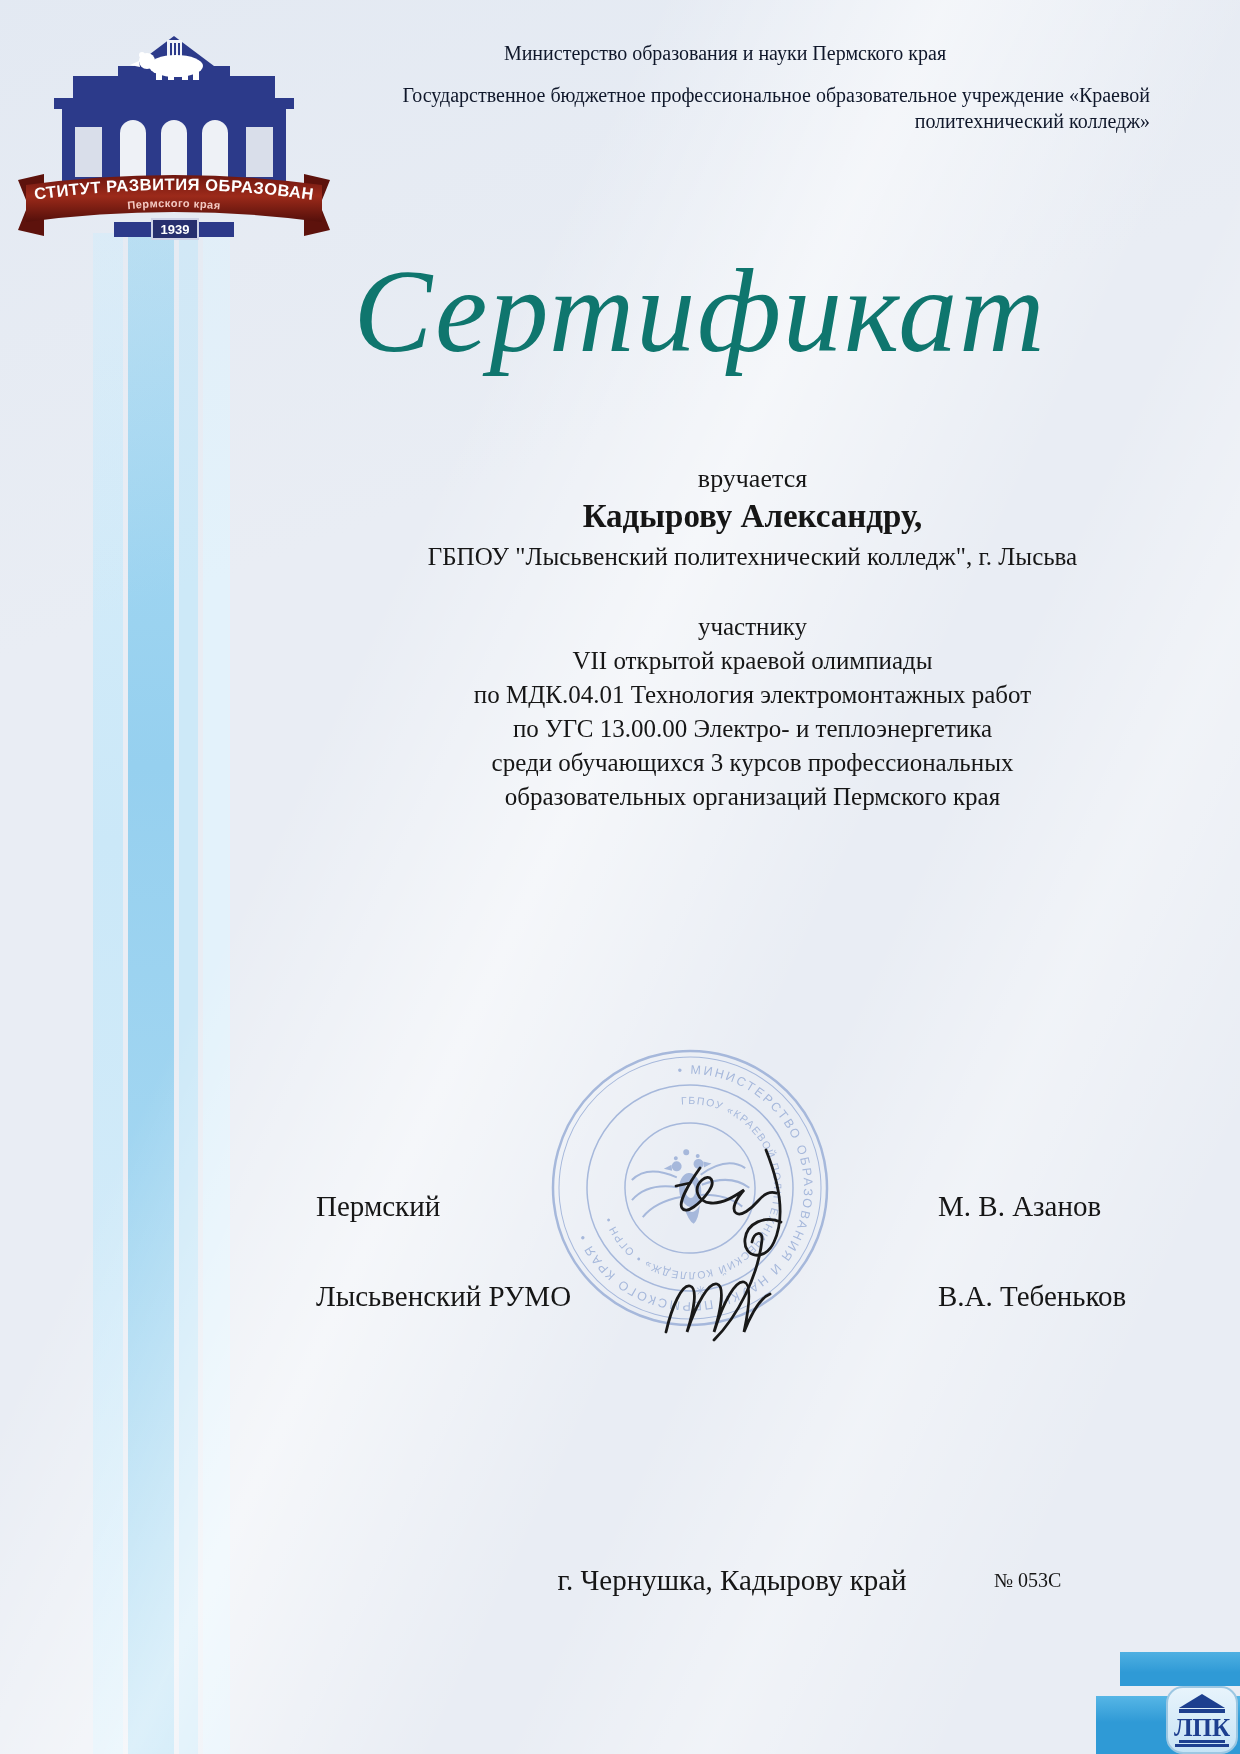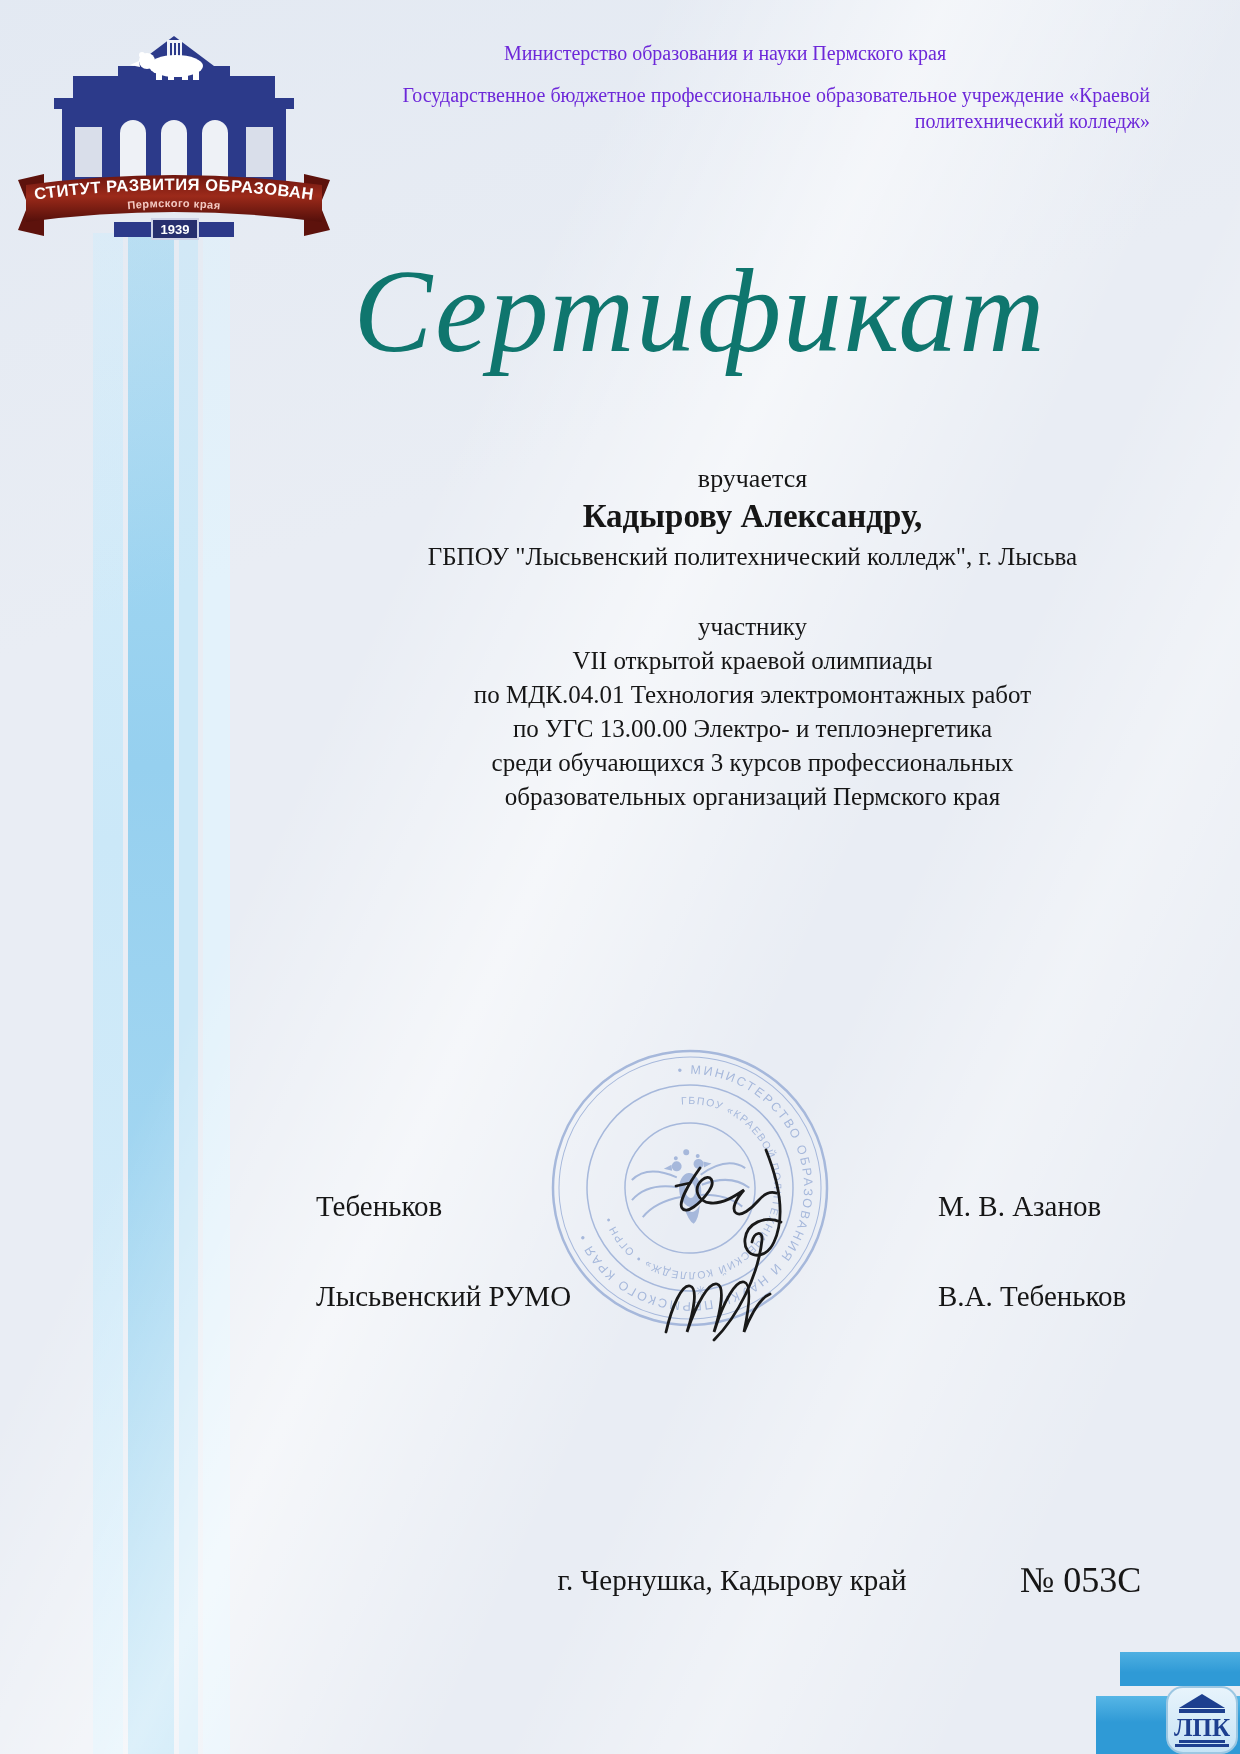--- a/index.html
+++ b/index.html
@@ -19,21 +19,21 @@
   .stripe{position:absolute;top:233px;bottom:0;z-index:0;}
   .stripe.s1{left:93px;width:30px;background:linear-gradient(#d9eefa,#cbe8f8 40%,#d9eefa);}
   .stripe.s2{left:128px;width:46px;background:linear-gradient(#a9dbf3,#96d0ef 35%,#b3def4);}
   .stripe.s3{left:179px;width:19px;background:#cde9f8;}
   .stripe.s4{left:203px;width:27px;background:#e3f2fb;}
 
   .content{position:absolute;inset:0;z-index:2;}
 
   
   .org-block{position:absolute;left:300px;top:40px;width:850px;text-align:center;
-    font-size:20px;line-height:26px;color:#6d28d9;}
+    font-size:20px;line-height:26px;color:#0f172a;}
   .org-block p{margin:0 0 16px 0;}
   .org-block p:last-child{margin-bottom:0;text-align:right;}
 
   
   .cert-title{position:absolute;left:220px;top:238px;width:960px;text-align:center;
     font-style:italic;font-size:118px;line-height:1.25;color:#0f766e;letter-spacing:2px;}
 
   .centercol{position:absolute;left:180px;width:1145px;text-align:center;}
   .presented{top:462px;font-size:26px;line-height:34px;}
   .recipient-name{top:494px;font-size:33px;line-height:44px;font-weight:bold;}
@@ -42,21 +42,21 @@
   .award div{margin:0;}
   .date-line{top:932px;font-size:28px;line-height:34px;left:372px;width:760px;}
 
   .sig-row{position:absolute;left:0;width:1240px;font-size:29px;line-height:36px;}
   .sig-row .role{position:absolute;left:316px;top:0;}
   .sig-row .name{position:absolute;left:938px;top:0;}
   .row1{top:1188px;} .row2{top:1278px;}
 
   .footer-place{position:absolute;left:370px;top:1562px;width:724px;text-align:center;
     font-size:29px;line-height:36px;}
-  .footer-num{position:absolute;left:1020px;top:1562px;font-size:36px;line-height:36px;font-family:Liberation Serif, serif;}
+  .footer-num{position:absolute;left:994px;top:1562px;font-size:20px;line-height:36px;font-family:Liberation Serif, serif;}
 
   .overlay-svg{position:absolute;left:500px;top:1020px;z-index:3;}
   .logo-svg{position:absolute;left:18px;top:24px;z-index:2;}
 
   
   .br-bar1{position:absolute;left:1120px;top:1652px;width:120px;height:34px;
     background:linear-gradient(#4fb0e2,#2f9ad6 60%);z-index:2;}
   .br-bar2{position:absolute;left:1096px;top:1696px;width:144px;height:58px;
     background:linear-gradient(#56b6e6,#2f9ad6 45%);z-index:2;}
   .corner-badge{position:absolute;left:1166px;top:1686px;width:72px;height:68px;z-index:4;
@@ -152,21 +152,21 @@
       <div>участнику</div>
       <div>VII открытой краевой олимпиады</div>
       <div>по МДК.04.01 Технология электромонтажных работ</div>
       <div>по УГС 13.00.00 Электро- и теплоэнергетика</div>
       <div>среди обучающихся 3 курсов профессиональных</div>
       <div>образовательных организаций Пермского края</div>
     </div>
 
 
     <div class="sig-row row1">
-      <span class="role">Тебеньков</span>
+      <span class="role">Пермский</span>
       <span class="name">М. В. Азанов</span>
     </div>
     <div class="sig-row row2">
       <span class="role">Лысьвенский РУМО</span>
       <span class="name">В.А. Тебеньков</span>
     </div>
 
     <div class="footer-place">г. Чернушка, Кадырову край</div>
     <div class="footer-num">№ 053С</div>
   </div>

